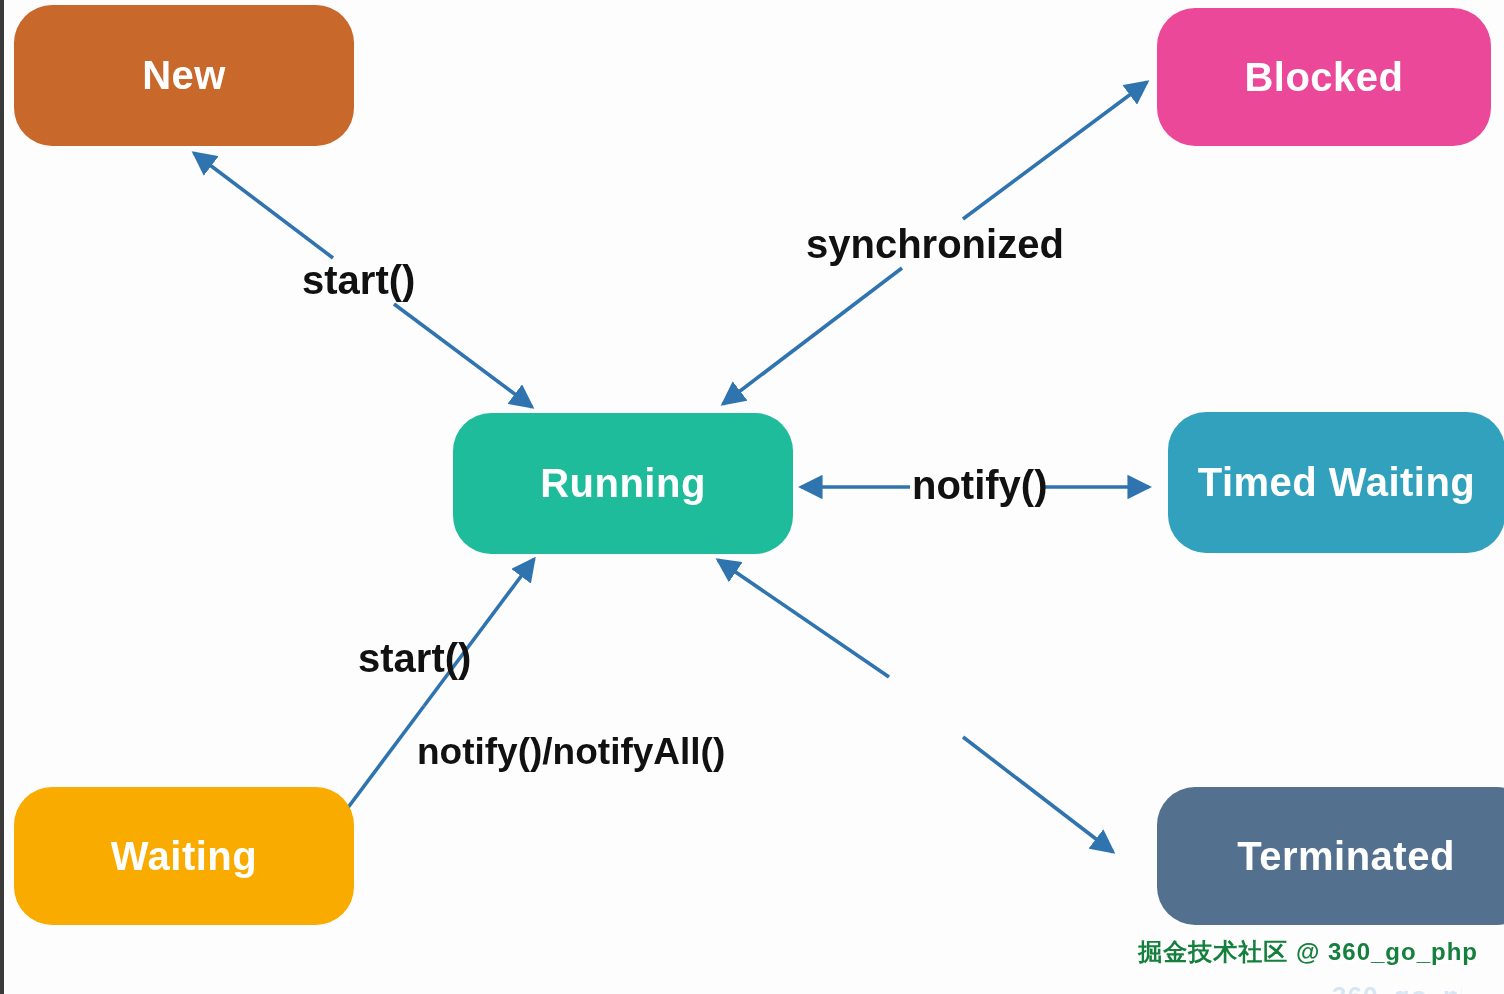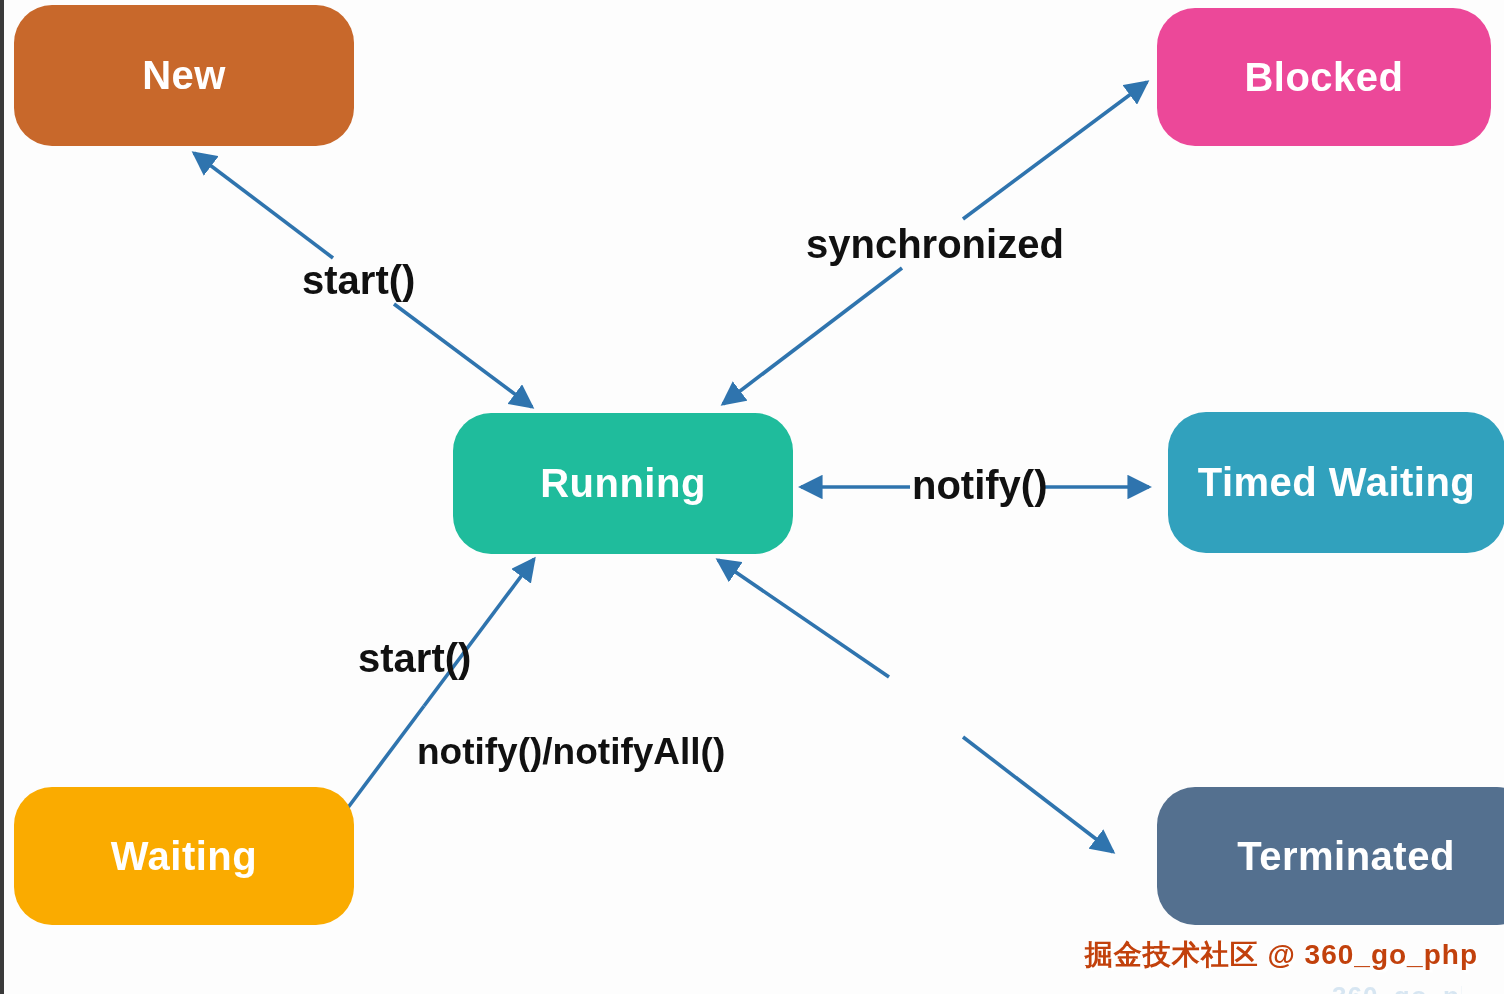--- a/index.html
+++ b/index.html
@@ -57,23 +57,23 @@
   }
   .lbl-start        { left: 302px; top: 258px; }
   .lbl-synchronized { left: 806px; top: 222px; }
   .lbl-sleep        { left: 912px; top: 463px; }
   .lbl-wait         { left: 358px; top: 636px; }
   .lbl-notify       { left: 417px; top: 731px; font-size: 37px; }
   .lbl-run-end      { left: 839px; top: 681px; }
   .watermark {
     position: absolute;
     right: 26px; top: 936px;
-    font-size: 28px;
+    font-size: 24px;
     font-weight: 600;
-    color: #c2410c;
+    color: #15803d;
     letter-spacing: 1px;
     text-shadow: 2px 2px 1px #ffffff, 3px 3px 2px rgba(255,255,255,0.9);
     white-space: nowrap;
     text-align: center;
   }
   .watermark-faded {
     position: absolute;
     left: 1332px; top: 981px;
     width: 130px; height: 13px;
     overflow: hidden;

